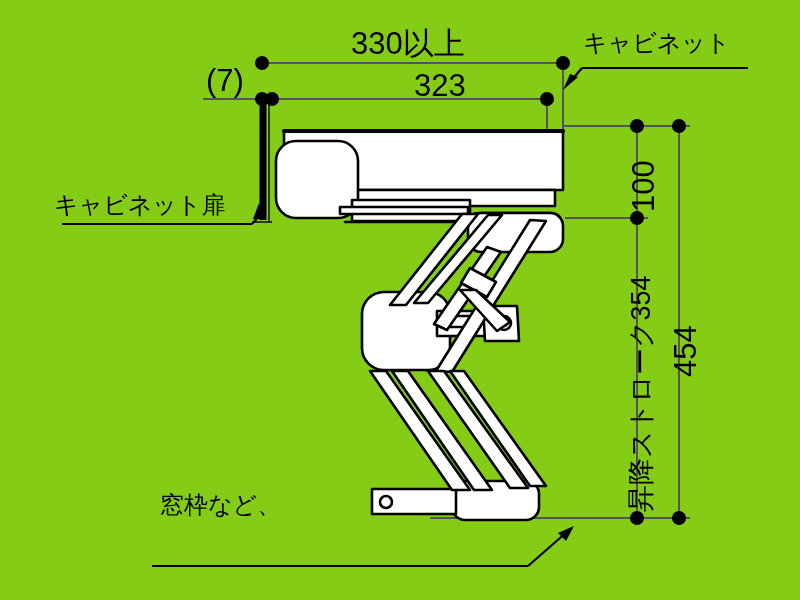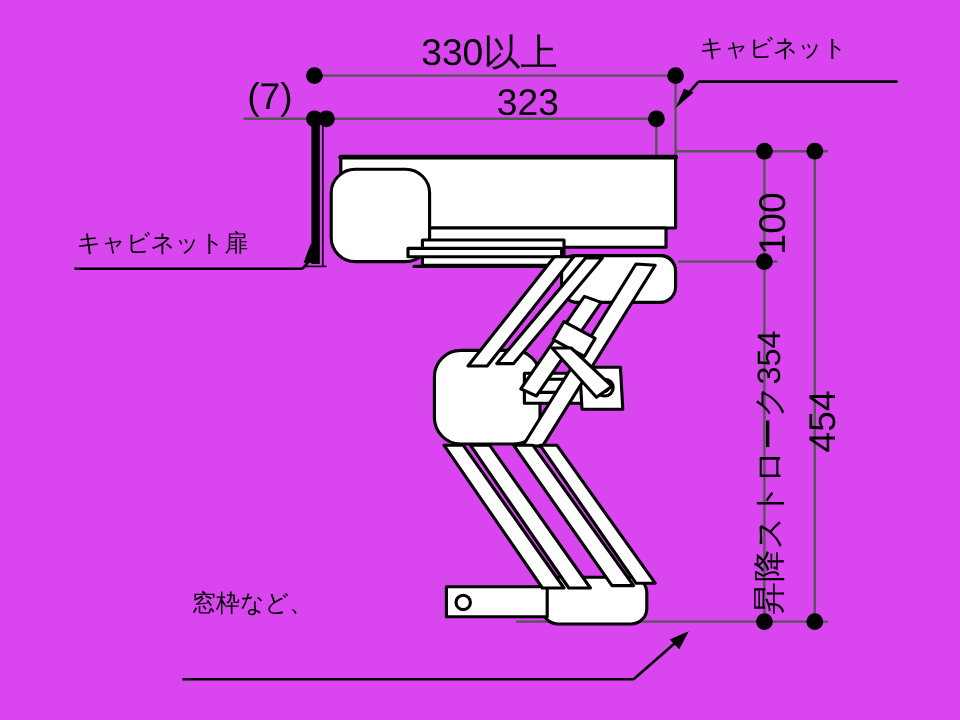--- a/index.html
+++ b/index.html
@@ -4,21 +4,21 @@
 <style>
   html, body {
     margin: 0;
     padding: 0;
     background: #ffffff;
   }
   #stage {
     position: relative;
     width: 800px;
     height: 600px;
-    background: #d946ef;
+    background: #84cc16;
     overflow: hidden;
     font-family: "Liberation Sans", "DejaVu Sans", sans-serif;
   }
   #drawing {
     position: absolute;
     left: 0;
     top: 0;
     width: 800px;
     height: 600px;
   }
@@ -27,21 +27,21 @@
     color: #000000;
     white-space: nowrap;
     line-height: 1;
     user-select: none;
   }
   .lbl-dim {
     font-size: 31px;
     letter-spacing: 0px;
   }
   .lbl-note {
-    font-size: 20px;
+    font-size: 24px;
   }
   .lbl-small {
     font-size: 27px;
   }
   .vert {
     transform-origin: 0 0;
     transform: rotate(-90deg);
   }
 </style>
 </head>
@@ -179,18 +179,18 @@
   <div class="lbl lbl-dim" style="left:206px; top:65px;">(7)</div>
 
   <div class="lbl lbl-dim vert" style="left:628px; top:212px;">100</div>
 
   <div class="lbl lbl-small vert" style="left:628px; top:512px;">昇降ストローク354</div>
 
   <div class="lbl lbl-dim vert" style="left:670px; top:377px;">454</div>
 
   <div class="lbl lbl-note" style="left:583px; top:31px;">キャビネット</div>
 
-  <div class="lbl lbl-note" style="left:64px; top:193px;">キャビネット扉</div>
+  <div class="lbl lbl-note" style="left:54px; top:193px;">キャビネット扉</div>
 
   <div class="lbl lbl-note" style="left:160px; top:493px;">窓枠など、</div>
 
 
 </div>
 
 </body></html>

